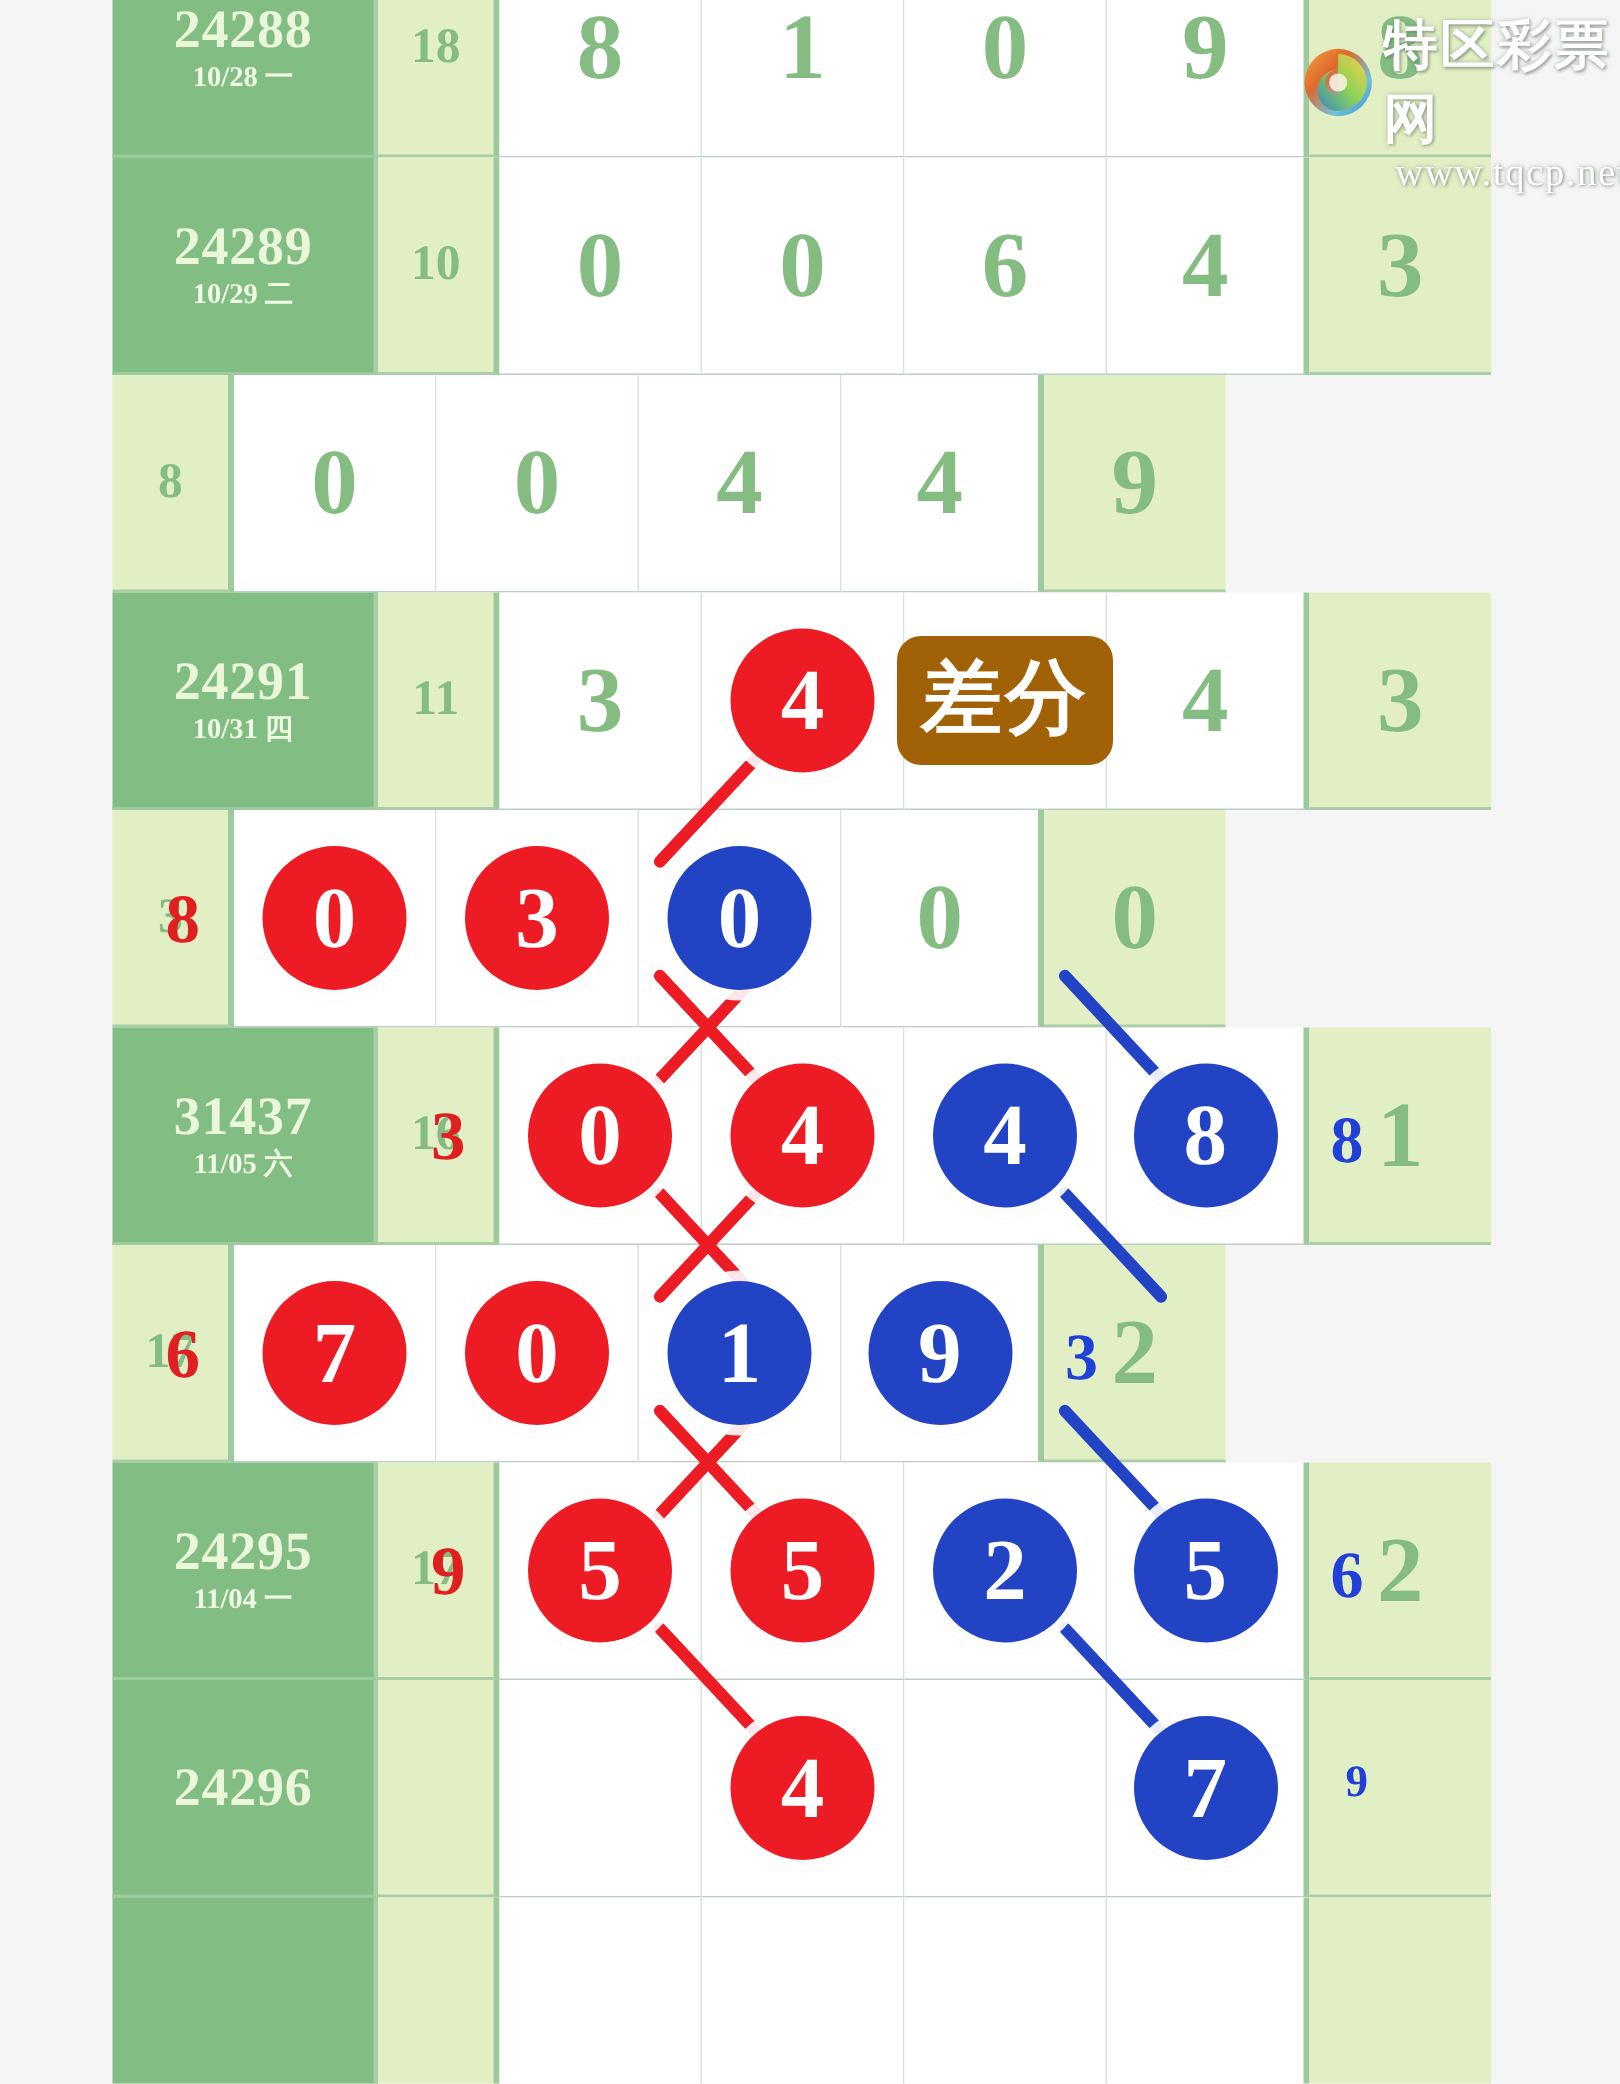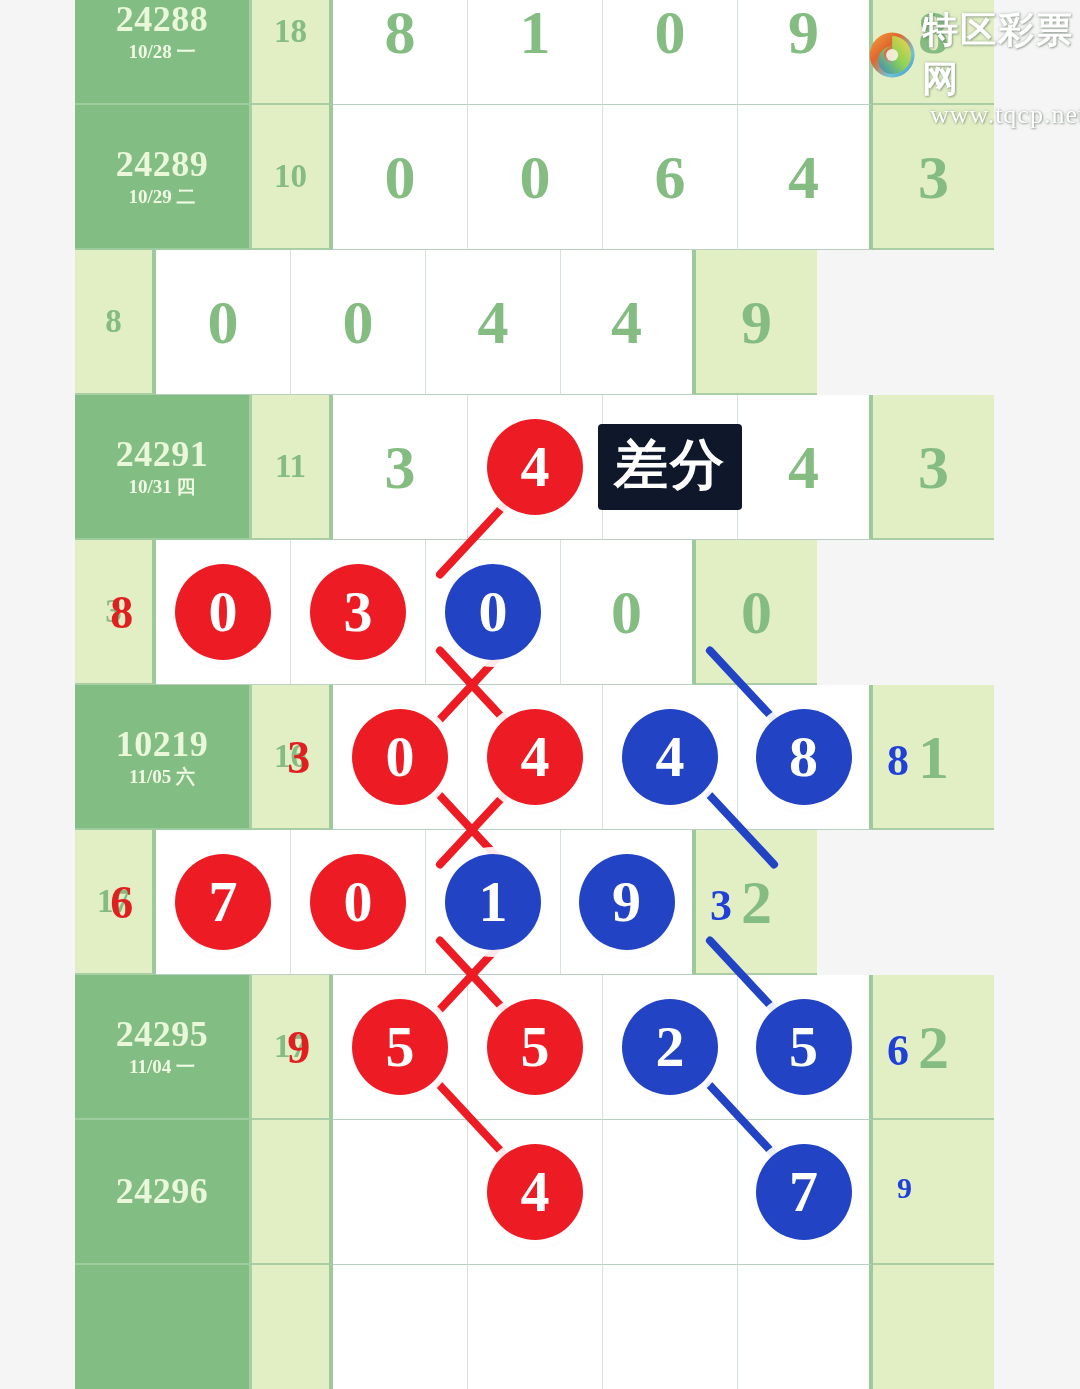--- a/index.html
+++ b/index.html
@@ -108,23 +108,23 @@
     z-index:6;
   }
   .ball.red{ background:#ed1c24; }
   .ball.blue{ background:#2244c4; }
 
   
   .badge{
     position:absolute;
     left:50%; top:50%;
     transform:translate(-50%,-50%);
-    background:#0f172a;
+    background:#a16207;
     color:#fff;
-    border-radius:4px;
+    border-radius:16px;
     padding:14px 16px 18px;
     font-size:54px; font-weight:bold;
     letter-spacing:2px;
     font-family:"DejaVu Sans","Liberation Sans",sans-serif;
     line-height:1;
     z-index:7;
     white-space:nowrap;
   }
 
   
@@ -288,21 +288,21 @@
           </div>
           <div class="c-num last-num">
             <span class="plain">0</span>
           </div>
           <div class="c-tail">
             <span class="tail-green">0</span>
           </div>
         </div>
         <div class="row">
           <div class="c-issue">
-            <div class="issue-no">10219</div>
+            <div class="issue-no">31437</div>
             <div class="issue-date">11/05 六</div>
           </div>
           <div class="c-sum">
             <span class="sum-green">16</span>
             <span class="sum-red">3</span>
           </div>
           <div class="c-num">
             <div class="ball red">0</div>
           </div>
           <div class="c-num">

